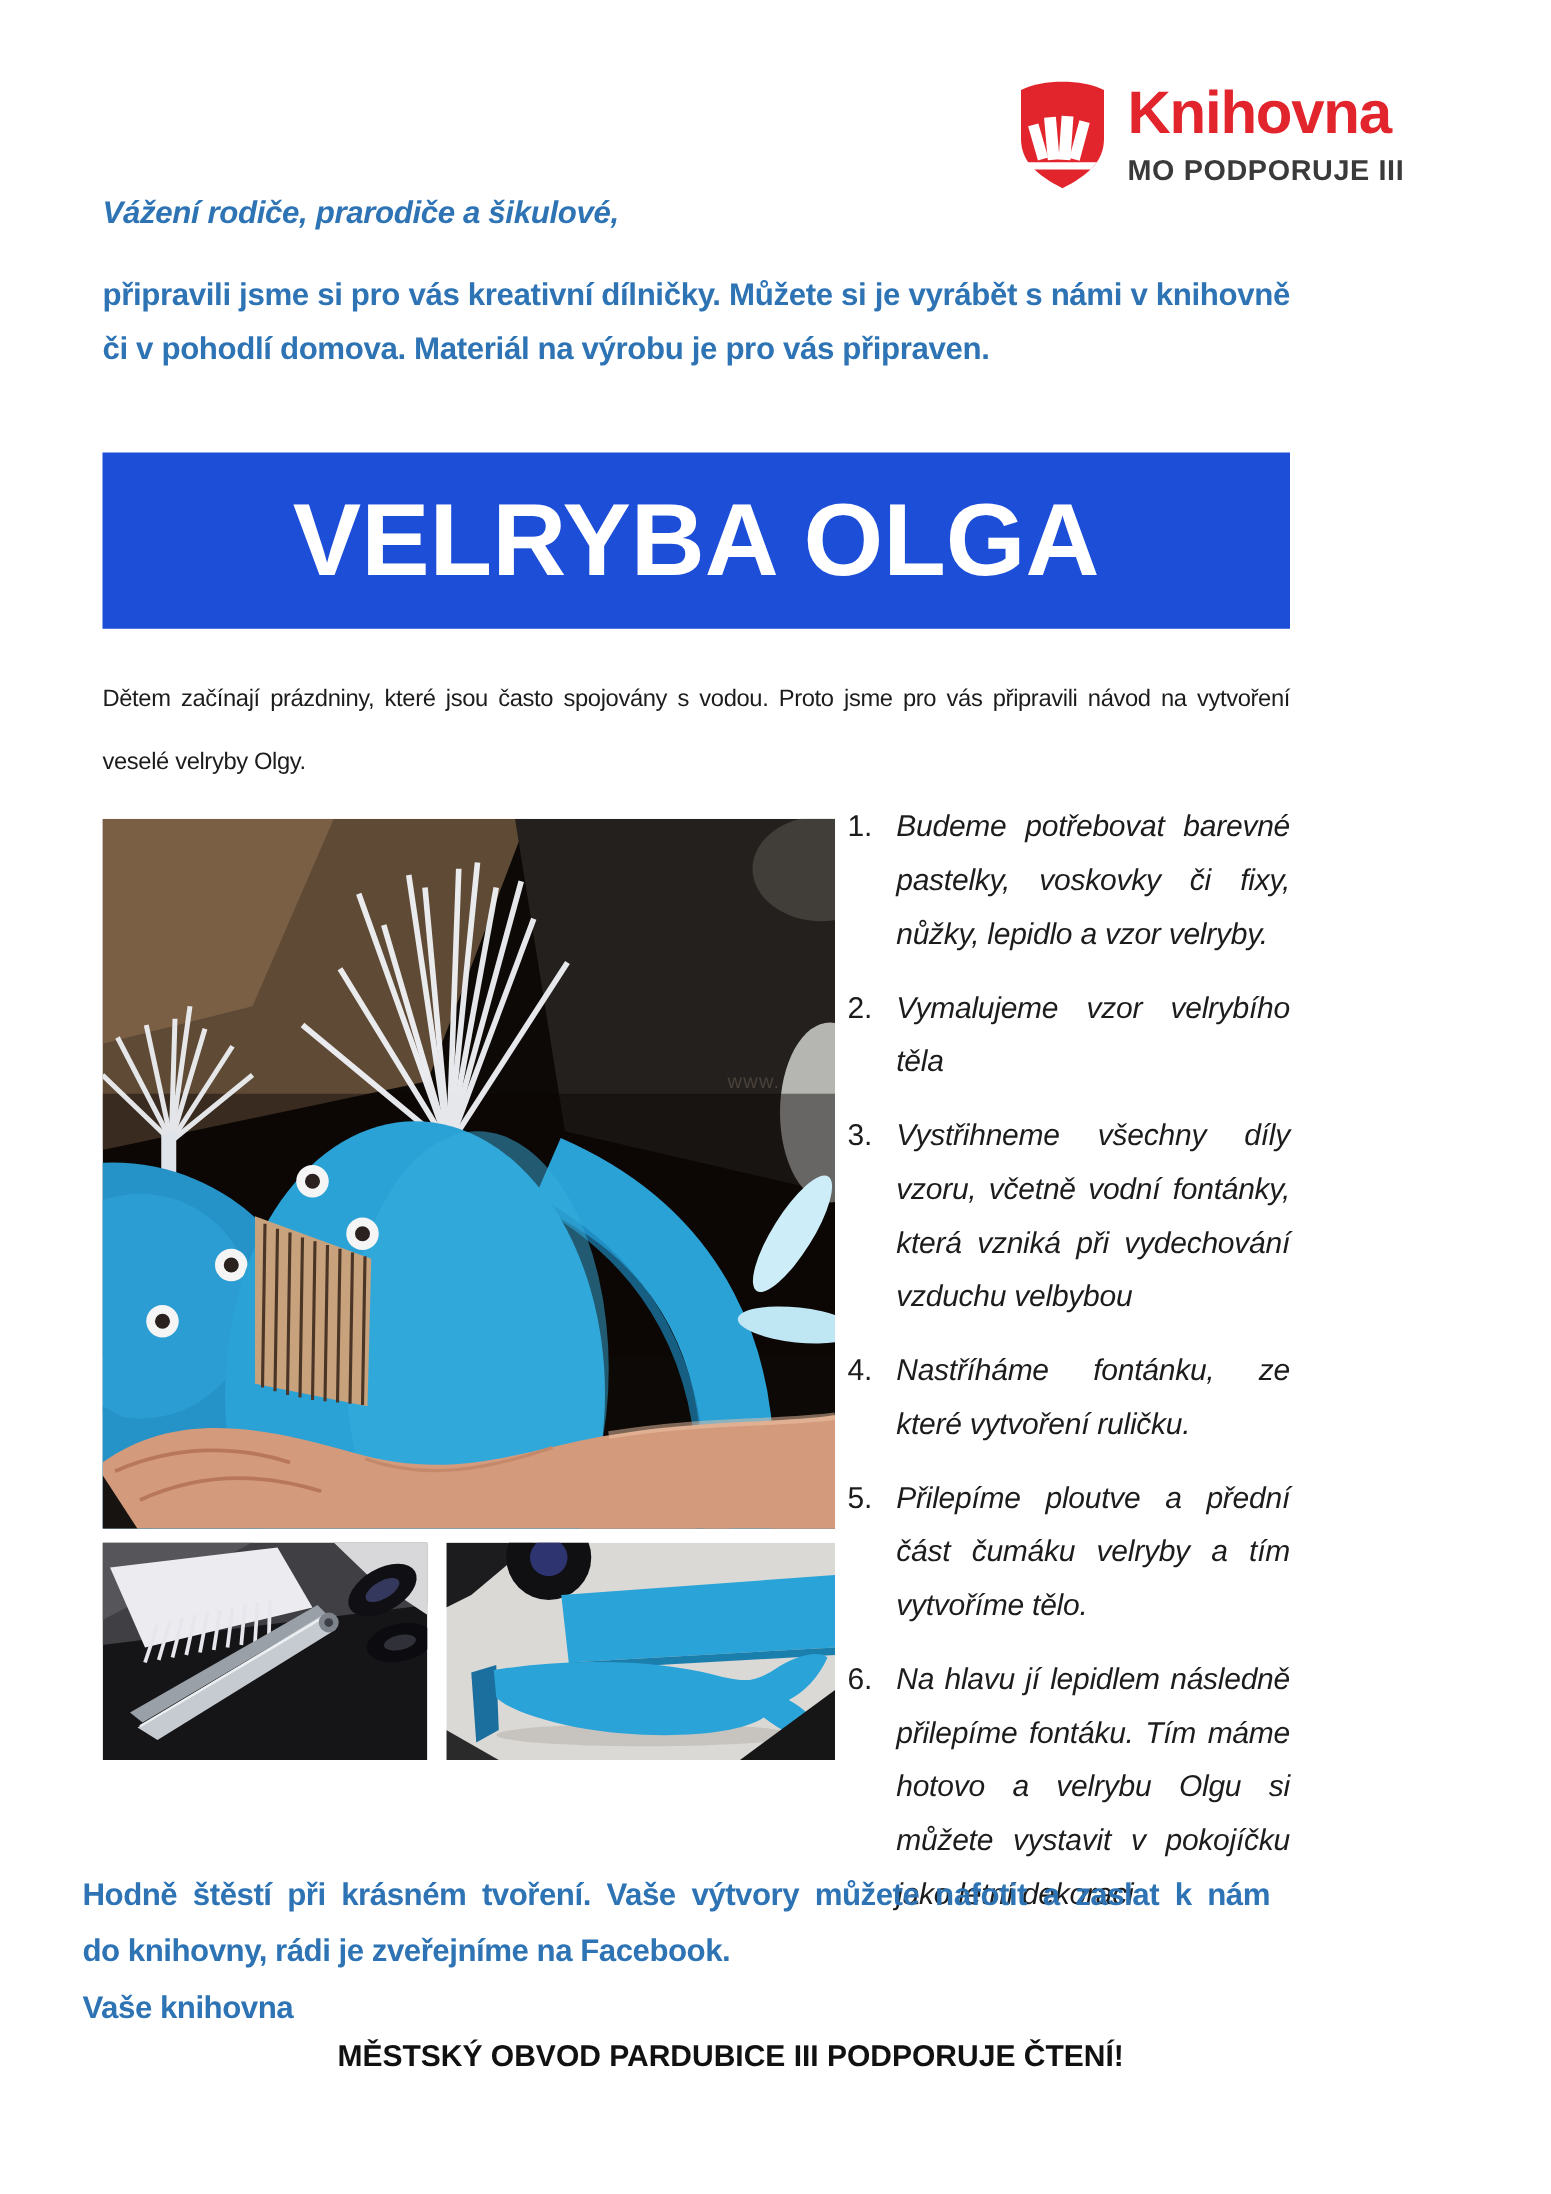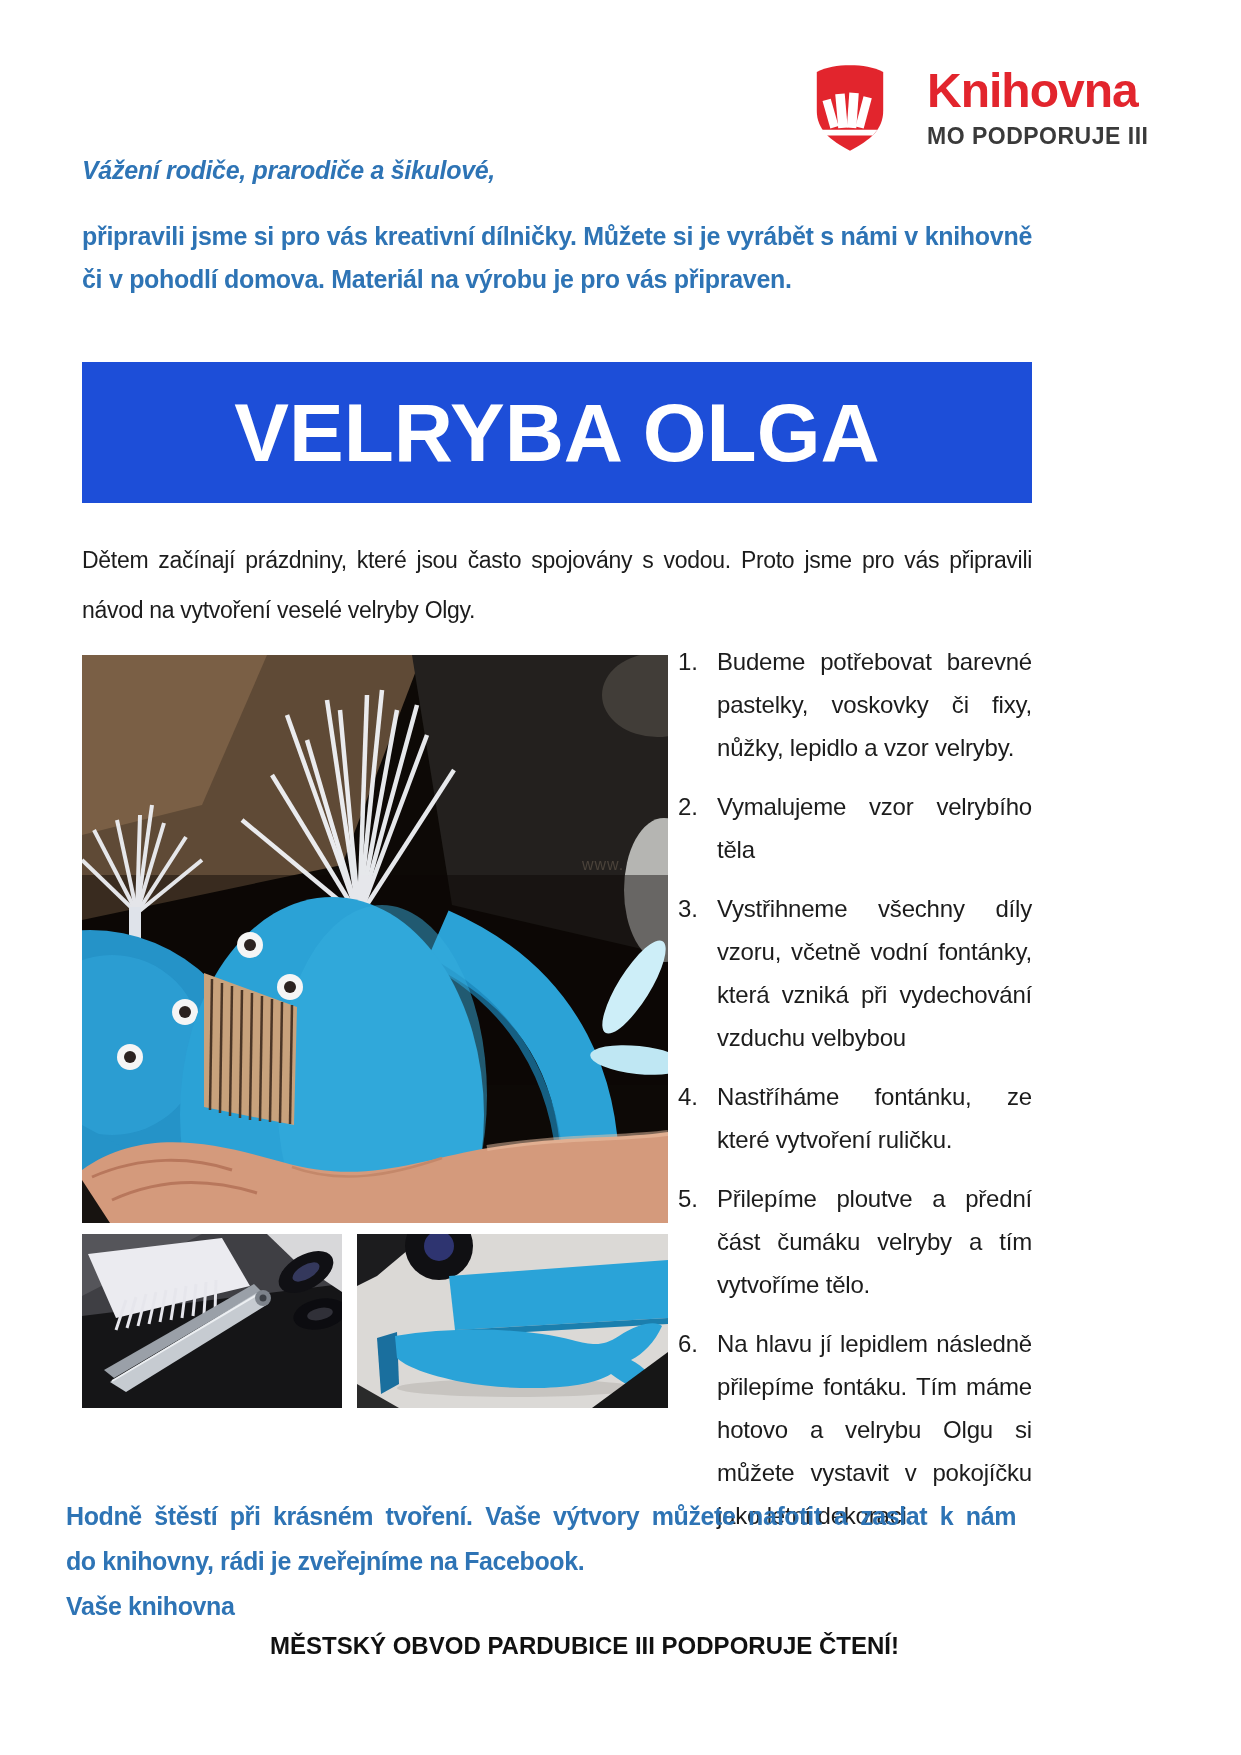--- a/index.html
+++ b/index.html
@@ -3,47 +3,47 @@
 <meta charset="utf-8">
 <style>
   html,body{margin:0;padding:0;background:#ffffff;}
   .page{
     position:relative;width:1241px;height:1755px;background:#ffffff;overflow:hidden;
     font-family:"Liberation Sans",sans-serif;
   }
   
   .logo{position:absolute;left:813px;top:62px;display:flex;align-items:flex-start;}
   .logo-shield{width:74px;height:92px;flex:0 0 auto;}
-  .logo-text{margin-left:40px;display:flex;flex-direction:column;justify-content:space-between;}
+  .logo-text{margin-left:15px;display:flex;flex-direction:column;justify-content:space-between;}
   .logo-title{color:#e2252d;font-weight:bold;font-size:48px;line-height:58px;letter-spacing:-1px;}
   .logo-sub{color:#3a3a3a;font-weight:bold;font-size:23px;line-height:28px;letter-spacing:.5px;margin-top:2px;}
   
   .greeting{position:absolute;left:82px;top:150px;width:950px;
     color:#2e74b5;font-weight:bold;font-size:25px;line-height:40px;letter-spacing:-0.3px;font-style:italic;}
   .intro-para{position:absolute;left:82px;top:215px;width:950px;text-align:justify;
     color:#2e74b5;font-weight:bold;font-size:25px;line-height:43px;letter-spacing:-0.3px;}
   
   .banner{position:absolute;left:82px;top:362px;width:950px;height:141px;background:#1d4ed8;
     display:flex;align-items:center;justify-content:center;}
   .banner-title{color:#ffffff;font-weight:bold;font-size:82px;letter-spacing:0px;}
   
   .lead{position:absolute;left:82px;top:535px;width:950px;text-align:justify;
-    color:#1c1c1c;font-size:23px;line-height:50px;letter-spacing:-0.3px;}
+    color:#1c1c1c;font-size:19px;line-height:50px;letter-spacing:-0.3px;}
   
   .photo{position:absolute;overflow:hidden;}
   .photo svg{display:block;width:100%;height:100%;}
   .photo-main{left:82px;top:655px;width:586px;height:568px;}
   .photo-sm-left{left:82px;top:1234px;width:260px;height:174px;}
   .photo-sm-right{left:357px;top:1234px;width:311px;height:174px;}
   
   .steps{position:absolute;left:678px;top:640px;width:354px;list-style:none;margin:0;padding:0;}
   .step{display:grid;grid-template-columns:39px 1fr;margin-bottom:16px;
     color:#1c1c1c;font-size:24px;line-height:43px;letter-spacing:-0.2px;}
   .step-num{text-align:left;}
-  .step-text{text-align:justify;}
+  .step-text{text-align:justify;font-style:italic;}
   
   .closing{position:absolute;left:66px;top:1494px;width:950px;
     color:#2e74b5;font-weight:bold;font-size:25px;line-height:45px;letter-spacing:-0.4px;}
   .closing-line1{text-align:justify;text-align-last:justify;}
   .closing-line2{display:flex;justify-content:center;flex-direction:column;}
   
   .footer{position:absolute;left:0px;top:1630px;width:1169px;text-align:center;
     color:#111111;font-weight:bold;font-size:24px;line-height:32px;}
 </style>
 </head>

